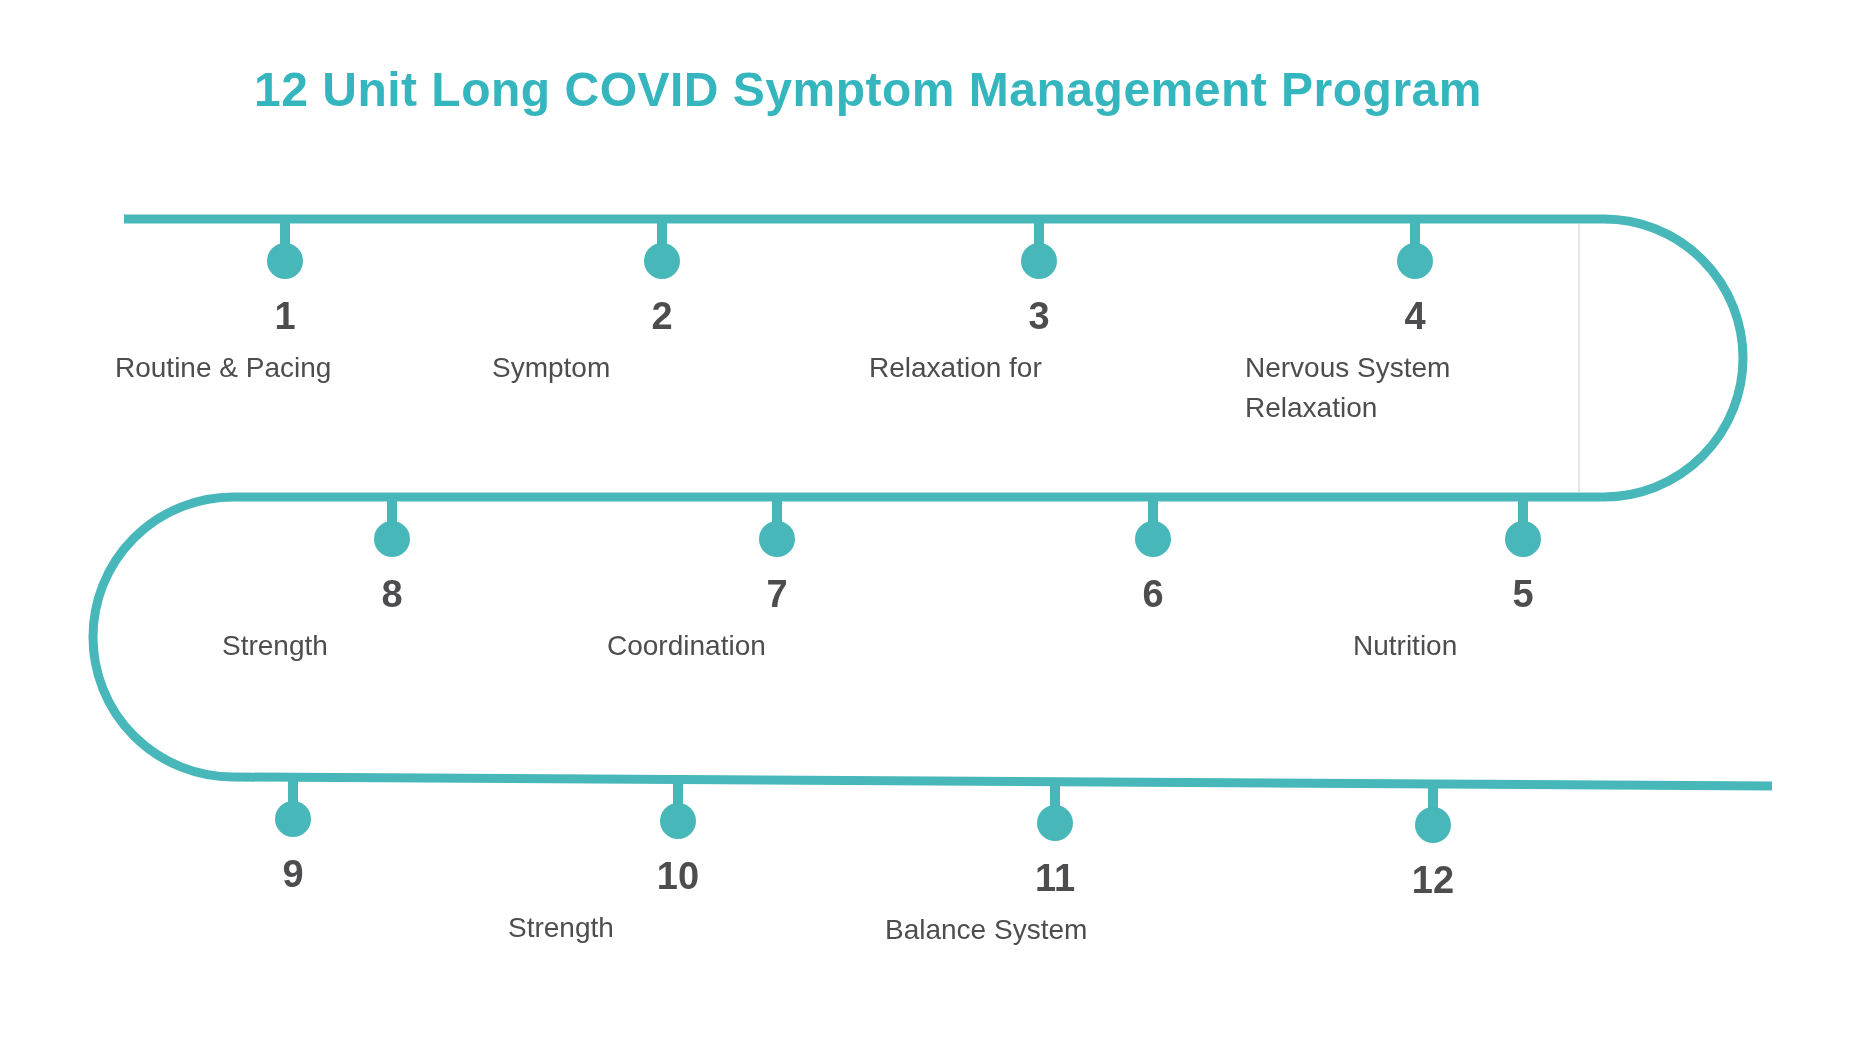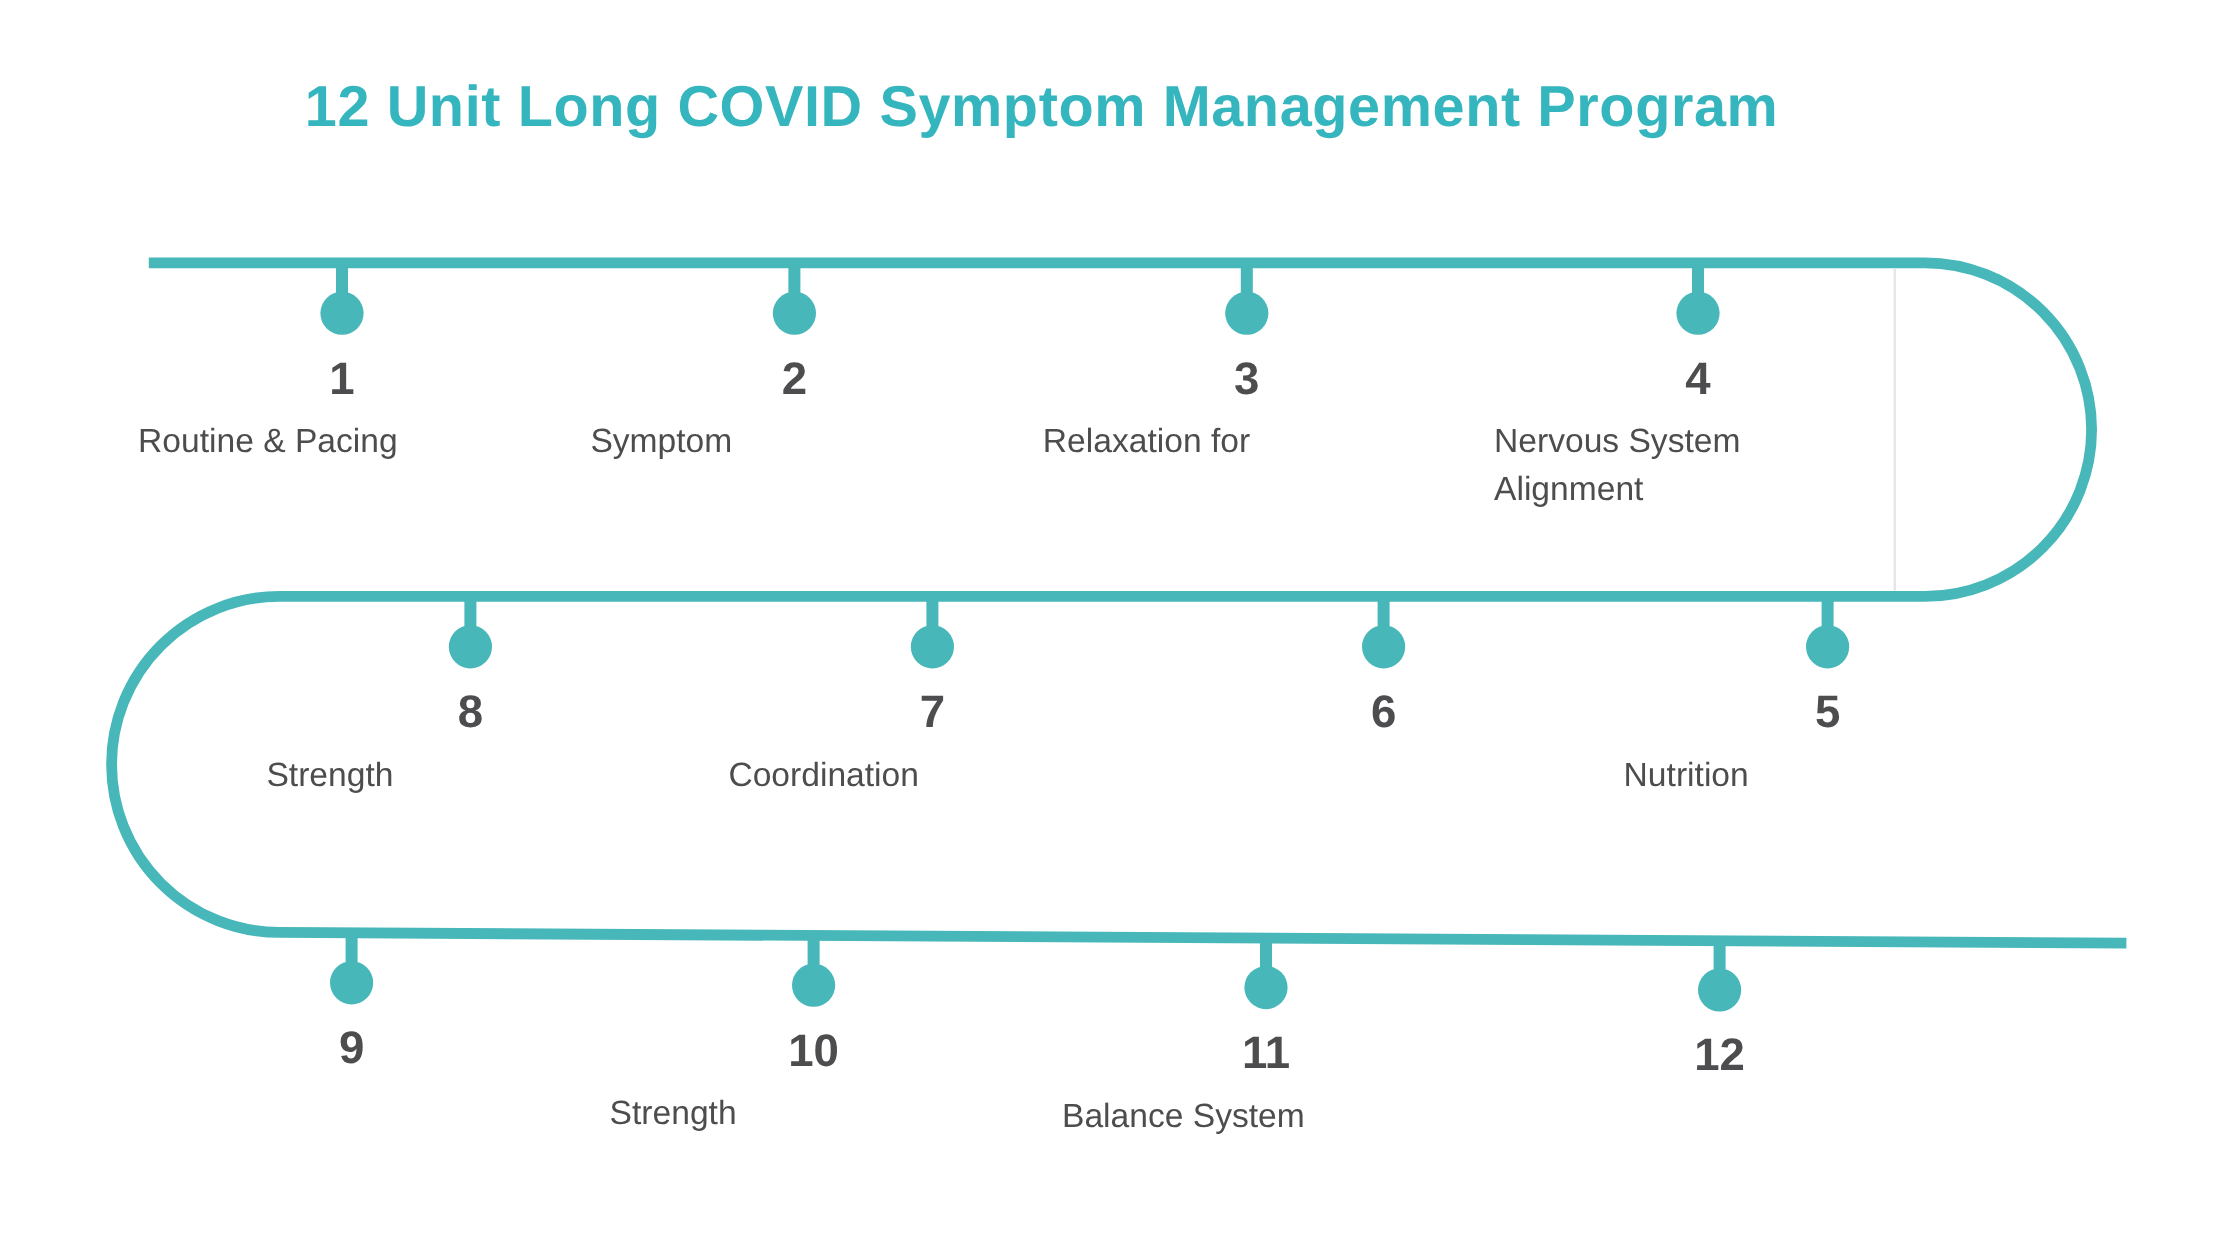--- a/index.html
+++ b/index.html
@@ -136,21 +136,21 @@
       <div>Relaxation for</div>
     </div>
   </div>
 
   <div class="unit" style="left:1245px; top:219px">
     <div class="stem"></div>
     <div class="dot"></div>
     <div class="num">4</div>
     <div class="label">
       <div>Nervous System</div>
-      <div>Alignment</div>
+      <div>Relaxation</div>
     </div>
   </div>
 
   <div class="unit" style="left:1353px; top:497px">
     <div class="stem"></div>
     <div class="dot"></div>
     <div class="num">5</div>
     <div class="label">
       <div>Nutrition</div>
       <div></div>

